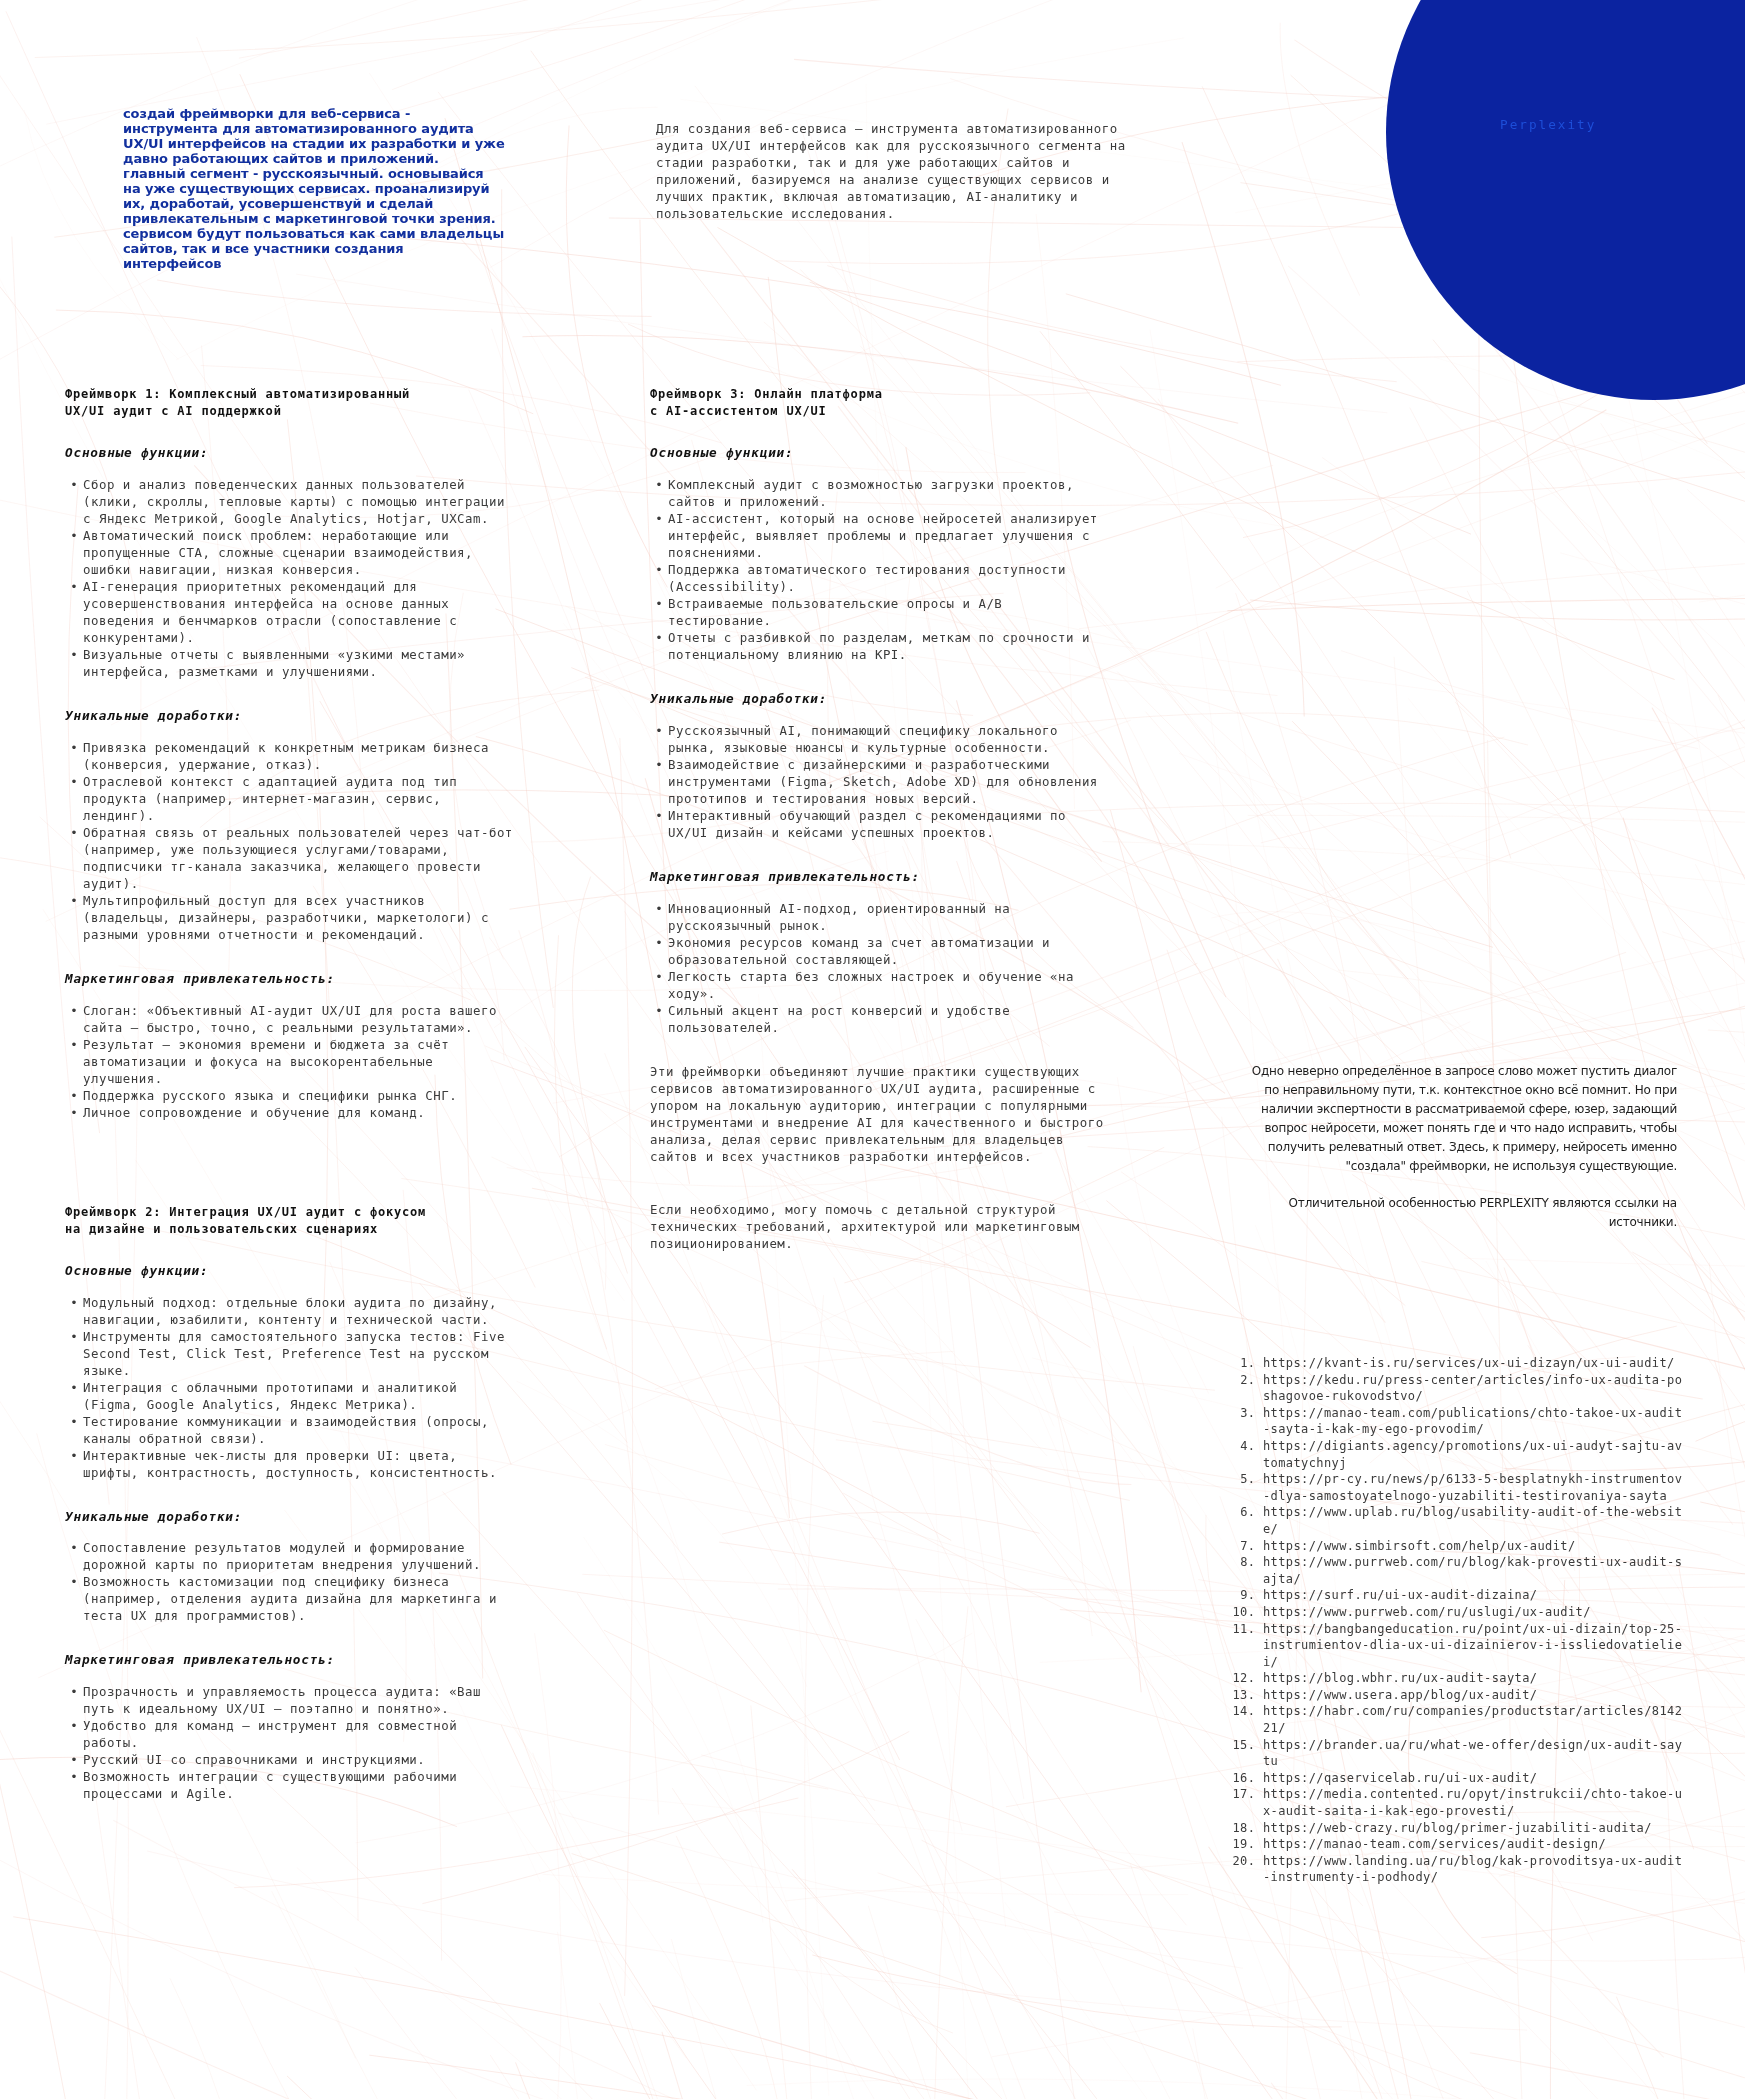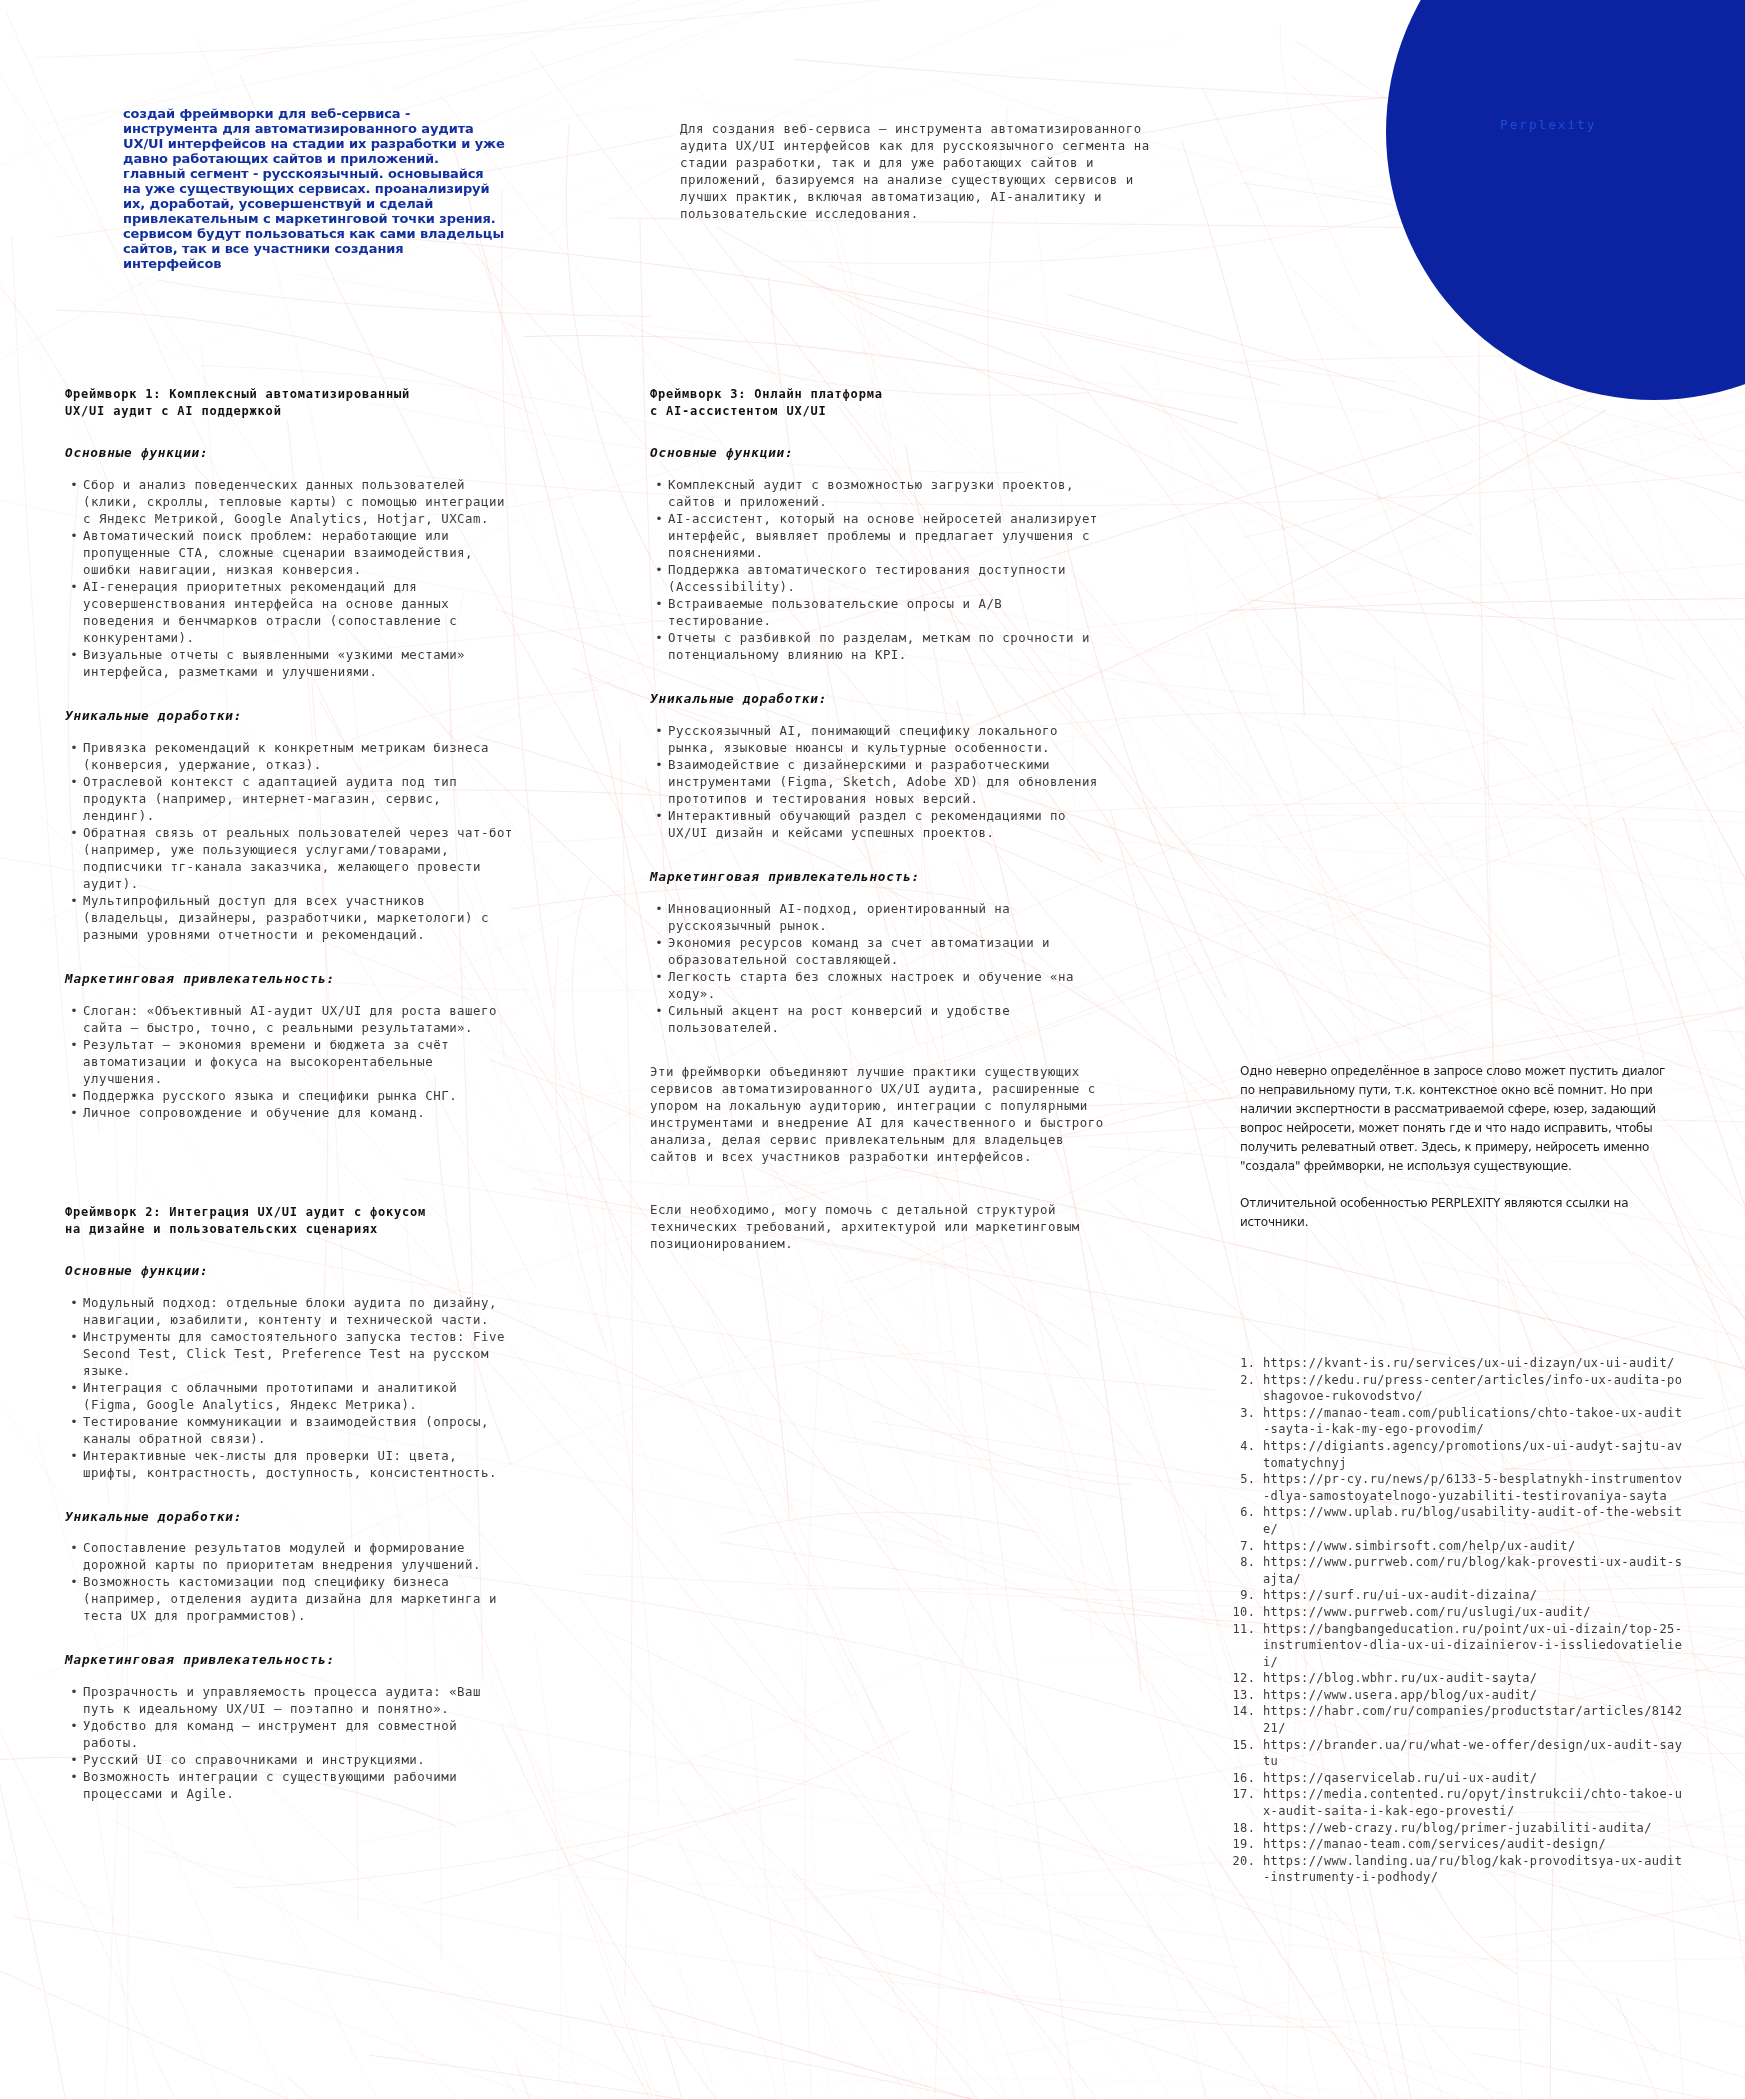--- a/index.html
+++ b/index.html
@@ -26,21 +26,21 @@
     left:1500px;top:117px;
     z-index:3;
     font-family:"DejaVu Sans Mono","Liberation Mono",monospace;
     font-size:12.7px;letter-spacing:2px;
     color:#1d4ed8;
     white-space:nowrap;
   }
   
   .col{position:absolute;z-index:4;}
   #col-prompt{left:123px;top:106px;width:382px;}
-  #col-answer-intro{left:680px;top:120px;width:473px;}
+  #col-answer-intro{left:656px;top:120px;width:473px;}
   #col-left{left:65px;top:386px;width:455px;}
   #col-mid{left:650px;top:386px;width:455px;}
   #col-right{left:1232px;top:1062px;width:445px;}
   #col-refs{left:1232px;top:1355px;width:455px;}
 
   
   .prompt-text{
     font-family:"DejaVu Sans","Liberation Sans",sans-serif;
     font-size:13px;line-height:15px;
     font-weight:600;
@@ -90,21 +90,21 @@
     font-size:12.4px;line-height:17px;
     color:#3b3b3b;letter-spacing:0.5px;
   }
   
   .note-text{
     font-family:"DejaVu Sans","Liberation Sans",sans-serif;
     font-size:12px;line-height:19px;
     color:#1d1d1d;font-weight:500;
     letter-spacing:-0.2px;
   }
-  .note-text p{margin:0 0 18px 8px;}
+  .note-text p{margin:0 0 18px 8px;text-align:right;}
   
   ol.refs{
     margin:0;padding:0 0 0 31px;
     font-family:"DejaVu Sans Mono","Liberation Mono",monospace;
     font-size:12px;line-height:16.6px;
     color:#3b3b3b;letter-spacing:0.4px;
     word-break:break-all;
   }
   ol.refs>li{margin:0;padding:0;}
   ol.refs>li::marker{color:#3b3b3b;}

